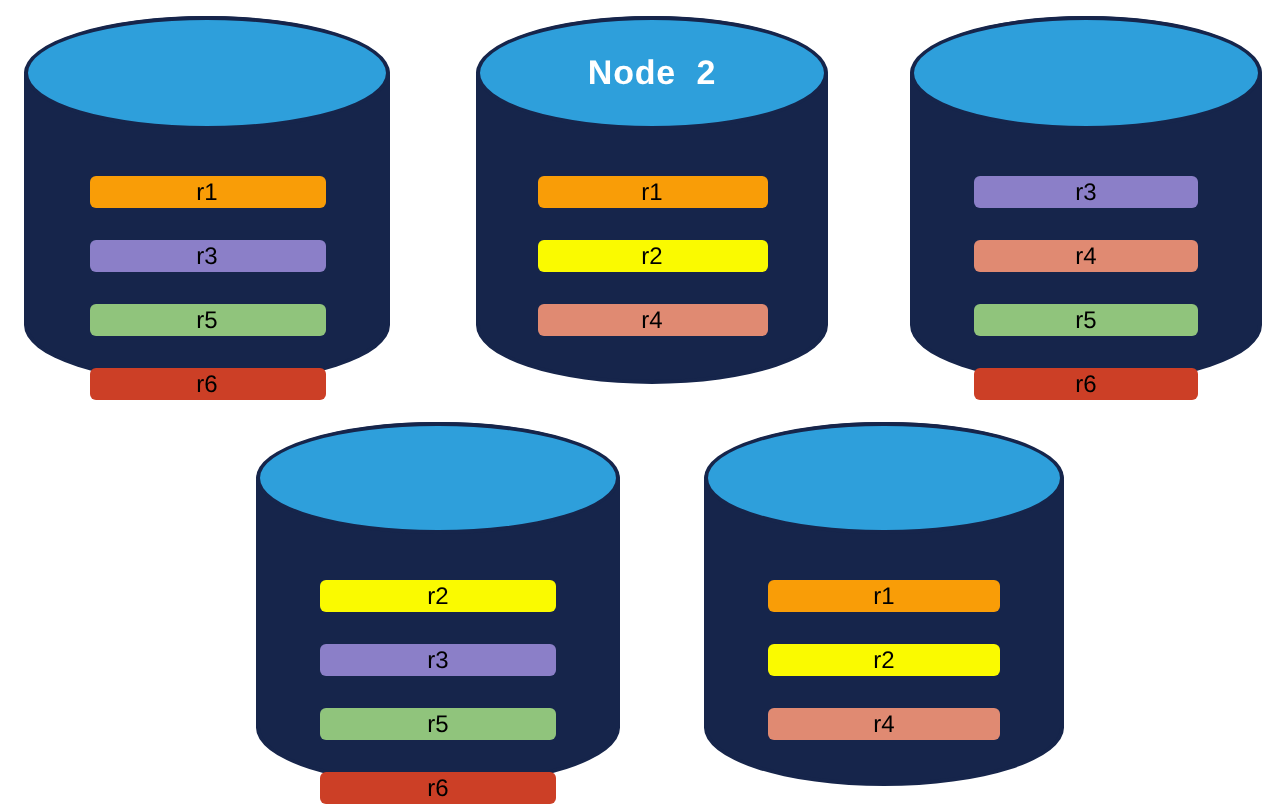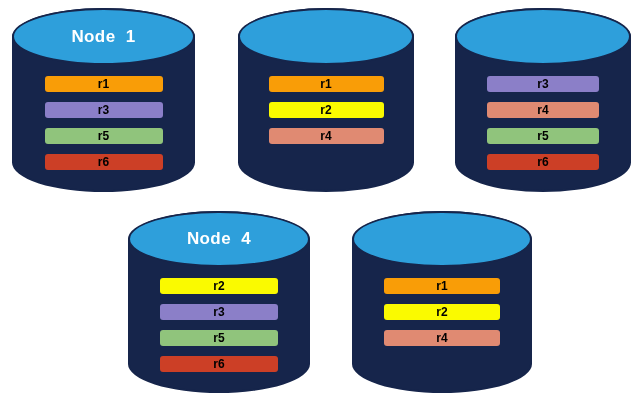--- a/index.html
+++ b/index.html
@@ -74,71 +74,70 @@
     left: 0;
     top: 31%;
     width: 100%;
     z-index: 5;
     padding-top: 7px;
     box-sizing: border-box;
   }
 
   .row-bar {
     height: 16px;
-    margin: 4px auto 10px auto;
+    margin: 16px auto 10px auto;
     border-radius: 3px;
     display: flex;
     align-items: center;
     justify-content: center;
     font-size: 12px;
-    font-weight: bold;
+    font-weight: normal;
     color: #000000;
     line-height: 1;
     box-sizing: border-box;
   }
   .row-bar:last-child { margin-bottom: 0; }
 </style>
 </head>
 <body>
 
 <div id="diagram" style="background: rgb(255, 255, 255);">
     <div class="node" style="left: 12px; top: 8px; width: 183px; height: 184px;">
       <div class="cyl-body" style="background: rgb(22, 37, 75); border-color: rgb(22, 37, 75);"></div>
       <div class="cyl-top" style="background: rgb(46, 159, 219); border-color: rgb(22, 37, 75);"></div>
-      <div class="node-title" style="color: rgb(255, 255, 255);">Node  1</div>
       <div class="rows">
         <div class="row-bar" style="background: rgb(249, 157, 7); width: 118px; color: rgb(0, 0, 0);">r1</div>
         <div class="row-bar" style="background: rgb(139, 127, 200); width: 118px; color: rgb(0, 0, 0);">r3</div>
         <div class="row-bar" style="background: rgb(144, 196, 124); width: 118px; color: rgb(0, 0, 0);">r5</div>
         <div class="row-bar" style="background: rgb(204, 63, 38); width: 118px; color: rgb(0, 0, 0);">r6</div>
       </div>
     </div>
     <div class="node" style="left: 238px; top: 8px; width: 176px; height: 184px;">
       <div class="cyl-body" style="background: rgb(22, 37, 75); border-color: rgb(22, 37, 75);"></div>
       <div class="cyl-top" style="background: rgb(46, 159, 219); border-color: rgb(22, 37, 75);"></div>
+      <div class="node-title" style="color: rgb(255, 255, 255);">Node  2</div>
       <div class="rows">
         <div class="row-bar" style="background: rgb(249, 157, 7); width: 115px; color: rgb(0, 0, 0);">r1</div>
         <div class="row-bar" style="background: rgb(250, 250, 0); width: 115px; color: rgb(0, 0, 0);">r2</div>
         <div class="row-bar" style="background: rgb(224, 138, 114); width: 115px; color: rgb(0, 0, 0);">r4</div>
       </div>
     </div>
     <div class="node" style="left: 455px; top: 8px; width: 176px; height: 184px;">
       <div class="cyl-body" style="background: rgb(22, 37, 75); border-color: rgb(22, 37, 75);"></div>
       <div class="cyl-top" style="background: rgb(46, 159, 219); border-color: rgb(22, 37, 75);"></div>
       <div class="rows">
         <div class="row-bar" style="background: rgb(139, 127, 200); width: 112px; color: rgb(0, 0, 0);">r3</div>
         <div class="row-bar" style="background: rgb(224, 138, 114); width: 112px; color: rgb(0, 0, 0);">r4</div>
         <div class="row-bar" style="background: rgb(144, 196, 124); width: 112px; color: rgb(0, 0, 0);">r5</div>
         <div class="row-bar" style="background: rgb(204, 63, 38); width: 112px; color: rgb(0, 0, 0);">r6</div>
       </div>
     </div>
     <div class="node" style="left: 128px; top: 211px; width: 182px; height: 182px;">
       <div class="cyl-body" style="background: rgb(22, 37, 75); border-color: rgb(22, 37, 75);"></div>
       <div class="cyl-top" style="background: rgb(46, 159, 219); border-color: rgb(22, 37, 75);"></div>
-      <div class="node-title" style="color: rgb(255, 255, 255);">Node  4</div>
       <div class="rows">
         <div class="row-bar" style="background: rgb(250, 250, 0); width: 118px; color: rgb(0, 0, 0);">r2</div>
         <div class="row-bar" style="background: rgb(139, 127, 200); width: 118px; color: rgb(0, 0, 0);">r3</div>
         <div class="row-bar" style="background: rgb(144, 196, 124); width: 118px; color: rgb(0, 0, 0);">r5</div>
         <div class="row-bar" style="background: rgb(204, 63, 38); width: 118px; color: rgb(0, 0, 0);">r6</div>
       </div>
     </div>
     <div class="node" style="left: 352px; top: 211px; width: 180px; height: 182px;">
       <div class="cyl-body" style="background: rgb(22, 37, 75); border-color: rgb(22, 37, 75);"></div>
       <div class="cyl-top" style="background: rgb(46, 159, 219); border-color: rgb(22, 37, 75);"></div>

